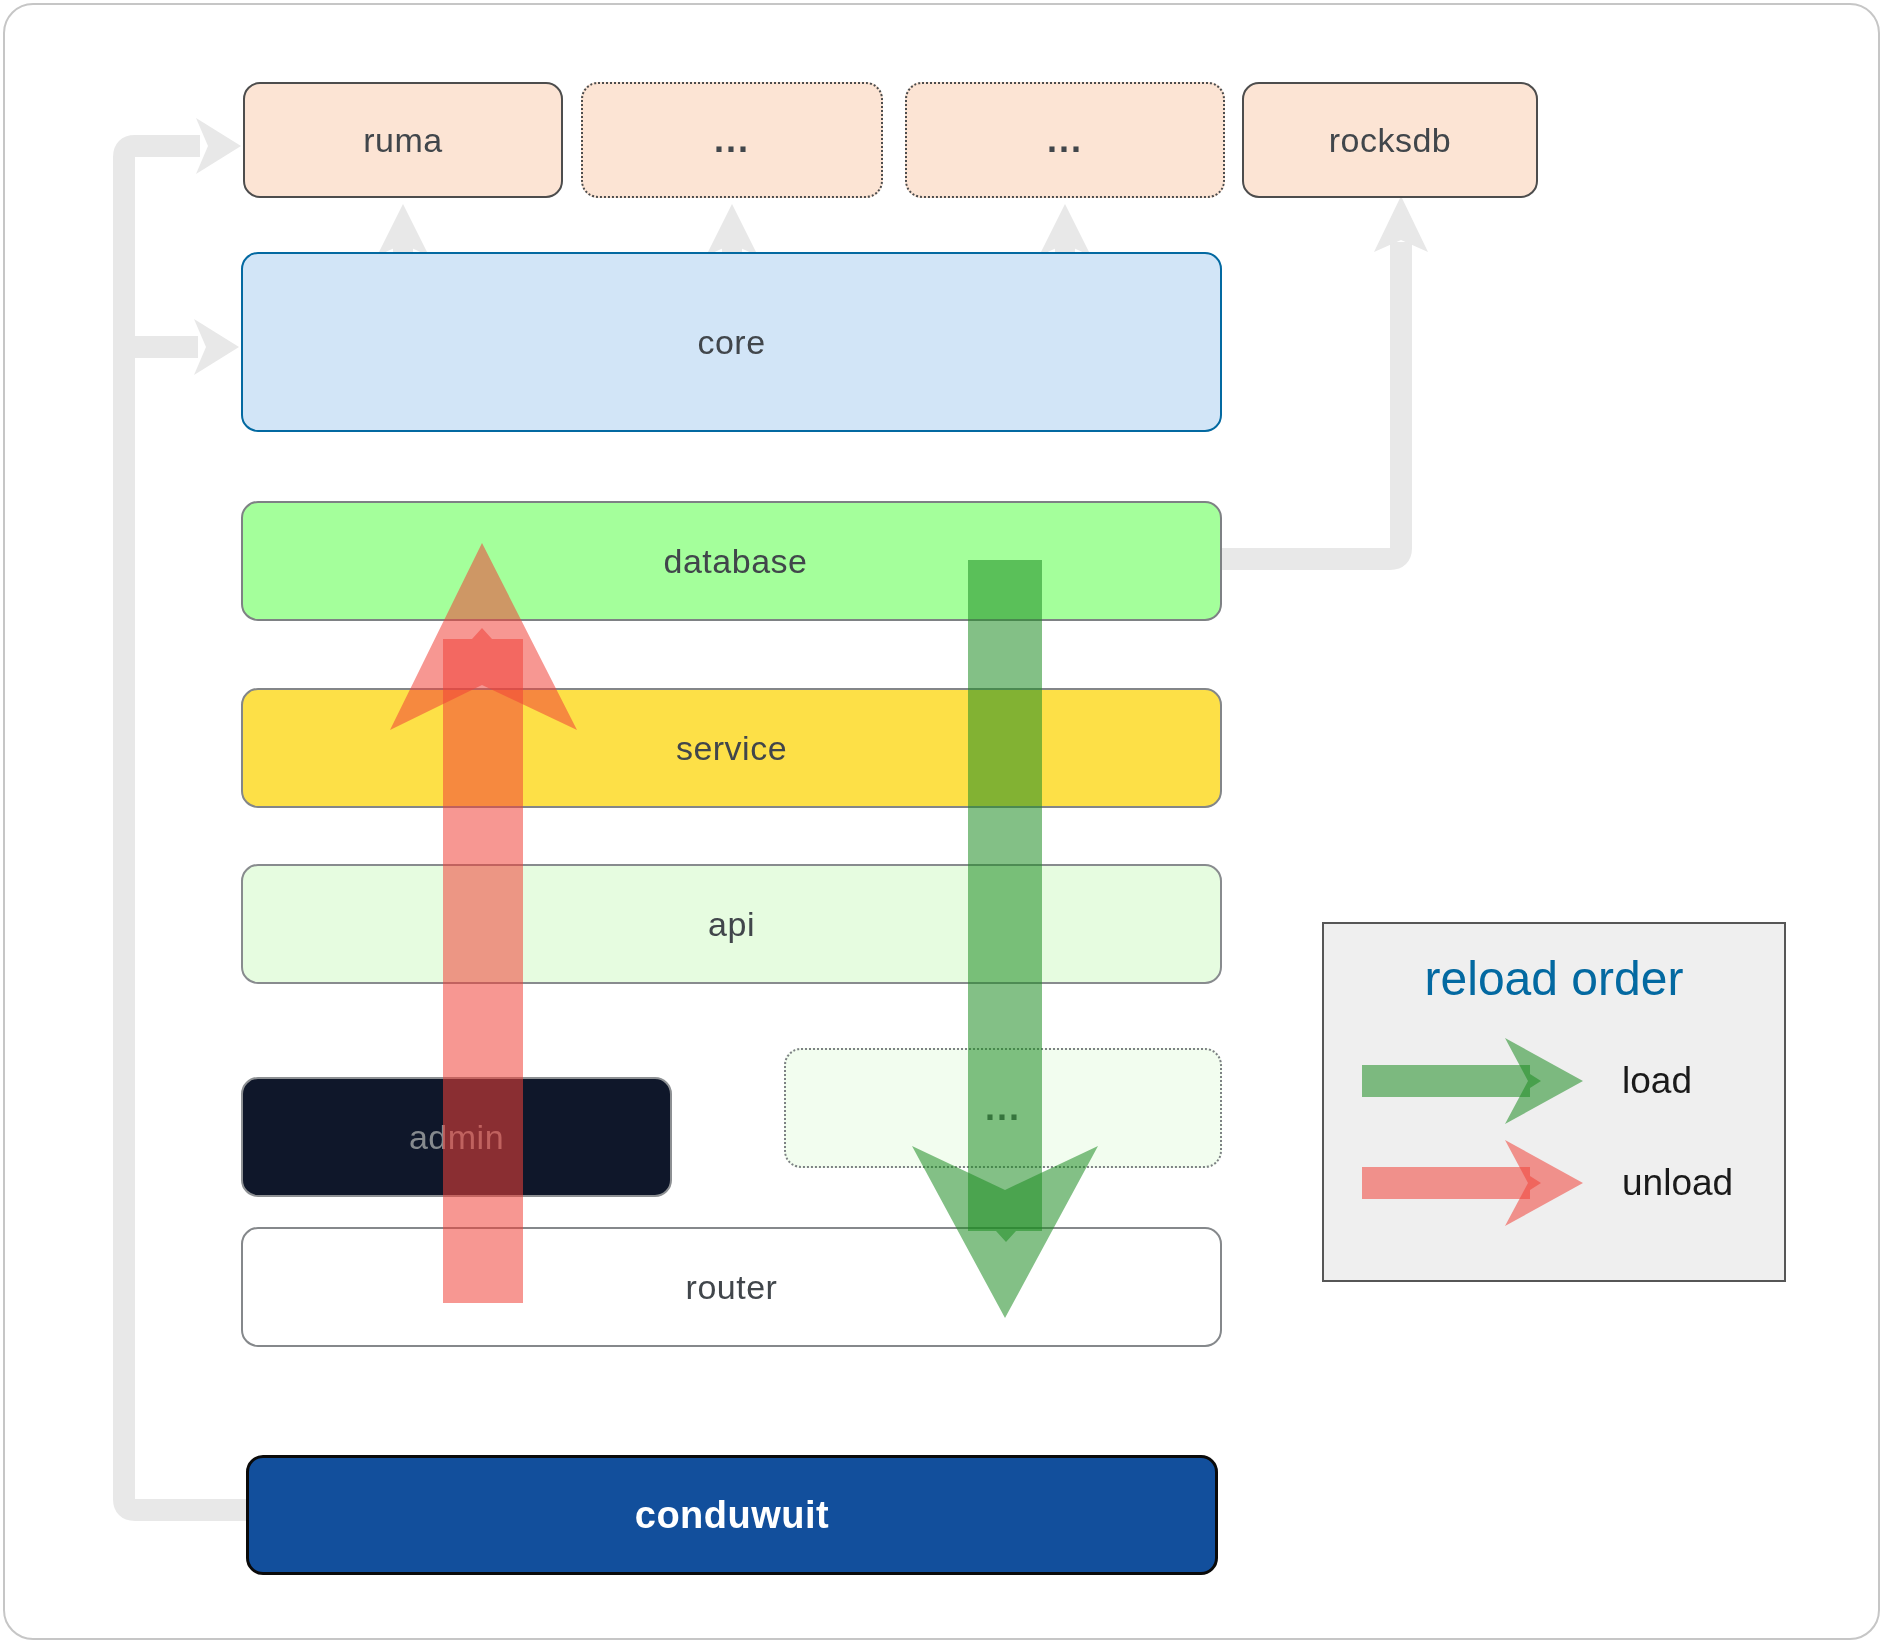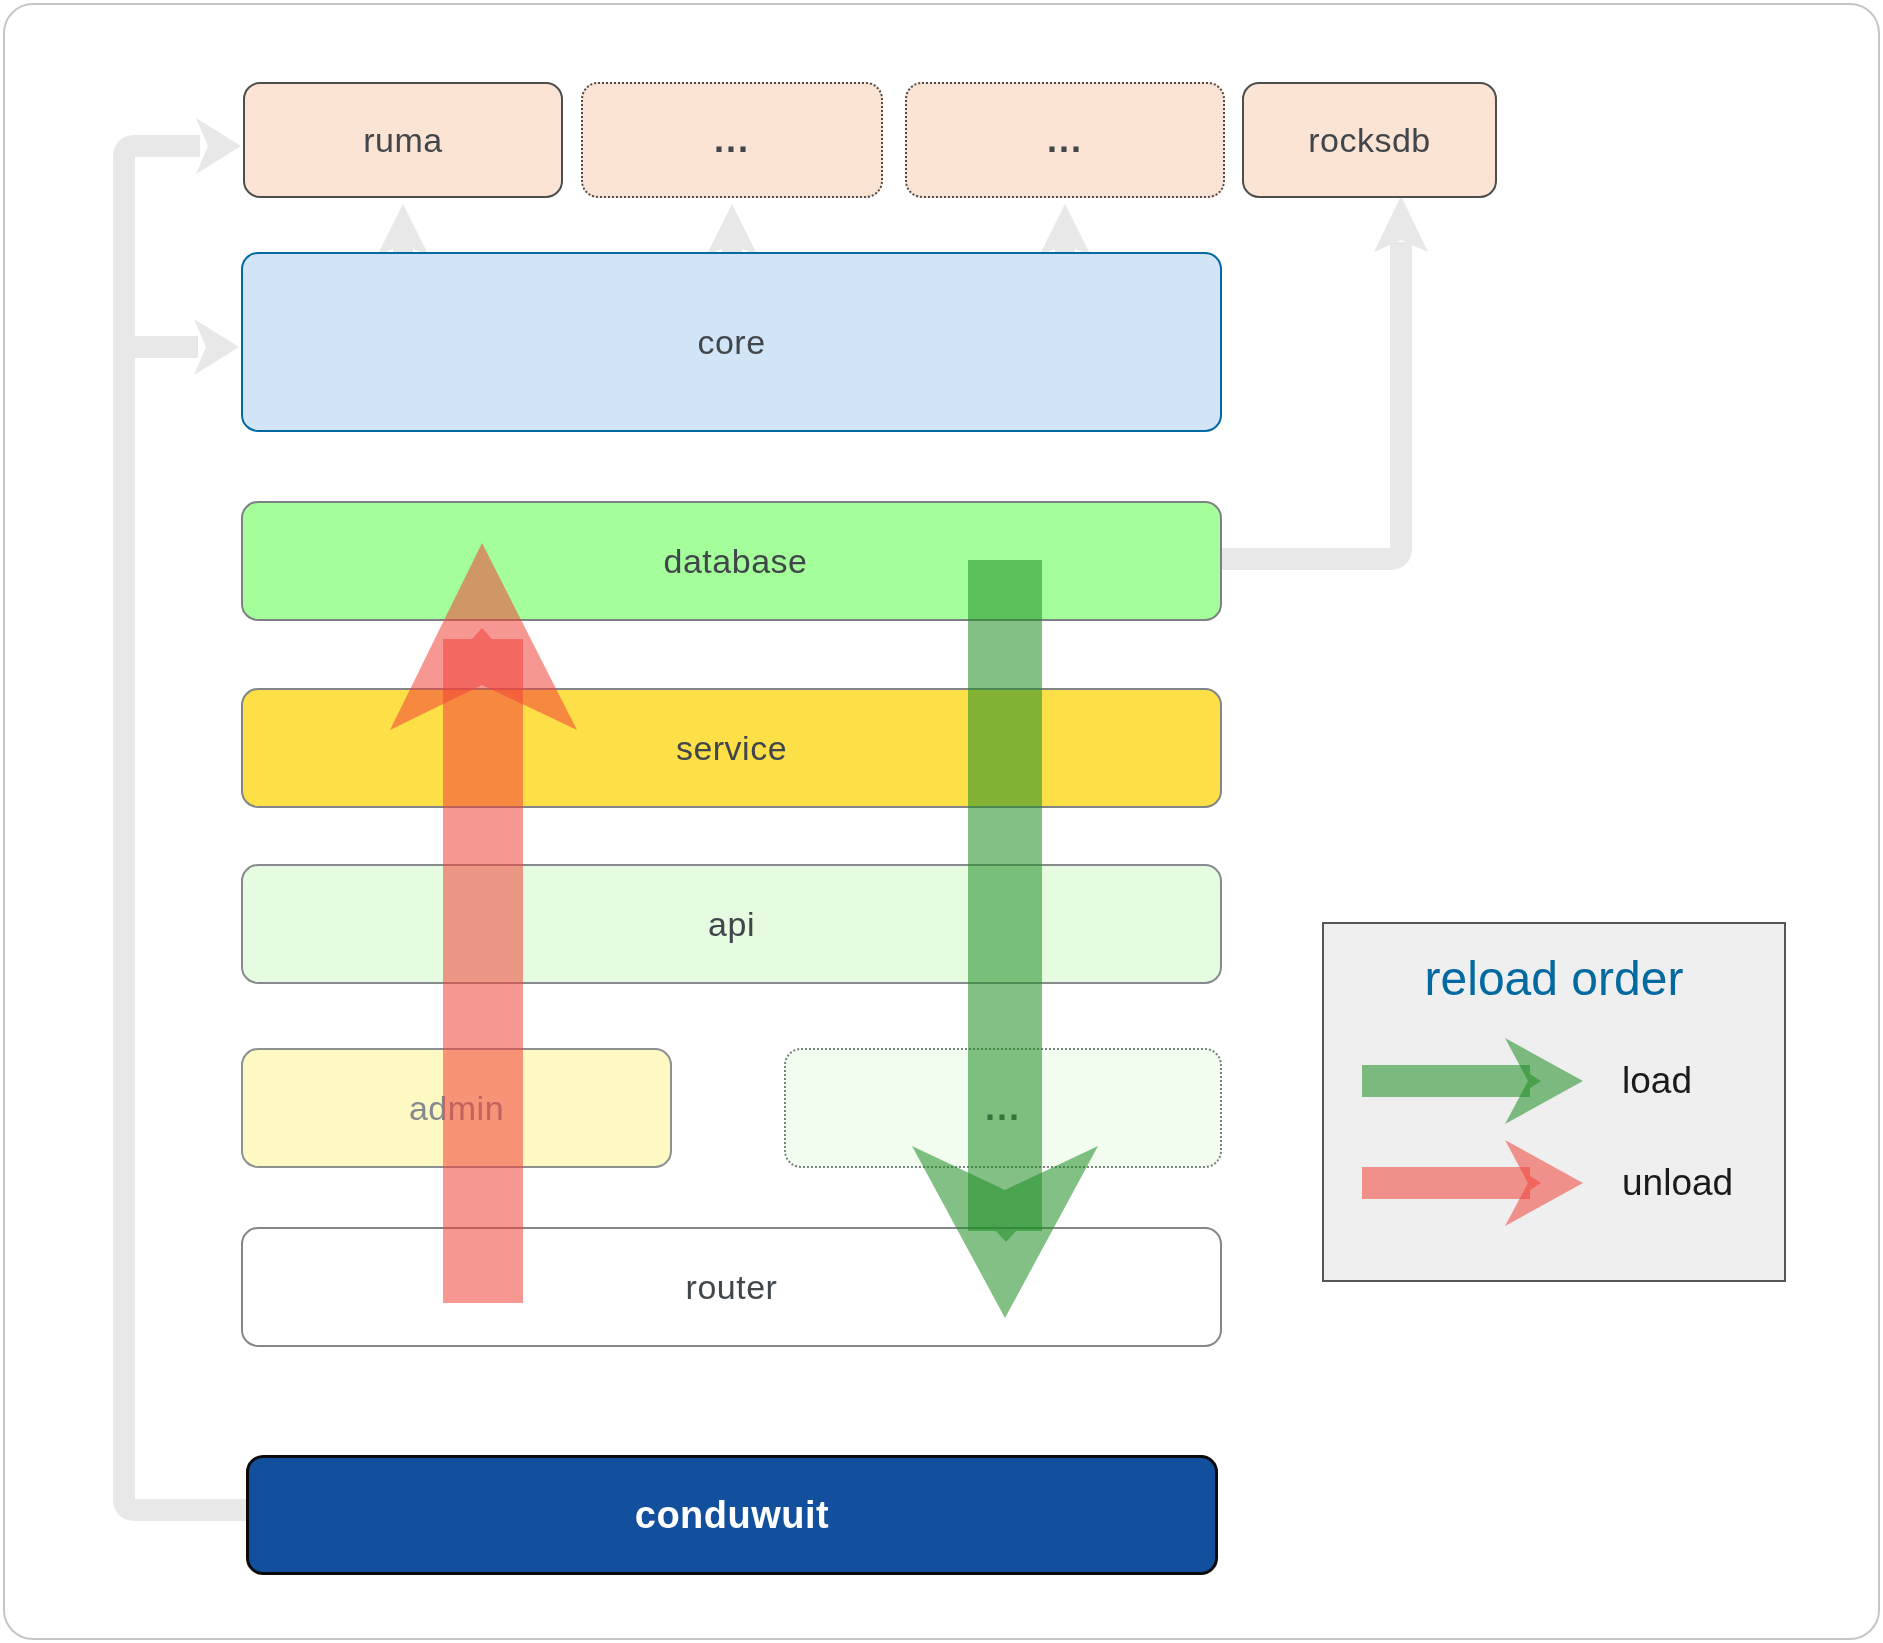--- a/index.html
+++ b/index.html
@@ -18,21 +18,21 @@
     position:absolute;display:flex;align-items:center;justify-content:center;
     box-sizing:border-box;border-radius:17px;z-index:1;
     font-size:34px;font-weight:500;color:#41464b;letter-spacing:0.5px;
   }
   .node-peach{background:#fce4d4;border:2.5px solid #4d4d4d;}
   .node-peach-dotted{background:#fce4d4;border:2px dotted #4d4d4d;}
   .node-core{background:#d2e5f7;border:2px solid #0369a1;}
   .node-database{background:#a4ff9b;border:2px solid #7e8184;padding-left:8px;}
   .node-service{background:#fde047;border:2px solid #838689;}
   .node-api{background:#e6fce0;border:2px solid #888b8e;align-items:center;}
-  .node-admin{background:#fef9c3;border:2px solid #8d9093;color:#868a8e;}
+  .node-admin{background:#0f172a;border:2px solid #8d9093;color:#868a8e;margin-top:29px;}
   .node-ellipsis-mid{background:#f2fdef;border:2px dotted #7d8184;color:#565a5e;}
   .node-router{background:#ffffff;border:2px solid #85888b;}
   .node-conduwuit{background:#124f9c;border:3px solid #0a0a0a;color:#ffffff;font-weight:700;font-size:38px;}
   .dots{font-weight:700;font-size:36px;letter-spacing:2px;}
   #legend-box{
     position:absolute;left:1322px;top:922px;width:464px;height:360px;
     background:#efefef;border:2.5px solid #565656;box-sizing:border-box;z-index:1;
   }
   #legend-title{
     position:absolute;left:1322px;top:948px;width:464px;height:60px;z-index:2;
@@ -80,21 +80,21 @@
 
   <div class="node node-peach" style="left:243px;top:82px;width:320px;height:116px;">
     <span>ruma</span>
   </div>
   <div class="node node-peach-dotted" style="left:581px;top:82px;width:302px;height:116px;">
     <span class="dots">...</span>
   </div>
   <div class="node node-peach-dotted" style="left:905px;top:82px;width:320px;height:116px;">
     <span class="dots">...</span>
   </div>
-  <div class="node node-peach" style="left:1242px;top:82px;width:255px;height:116px;">
+  <div class="node node-peach" style="left:1242px;top:82px;width:296px;height:116px;">
     <span>rocksdb</span>
   </div>
 
   <div class="node node-core" style="left:241px;top:252px;width:981px;height:180px;">
     <span>core</span>
   </div>
 
   <div class="node node-database" style="left:241px;top:501px;width:981px;height:120px;">
     <span>database</span>
   </div>

